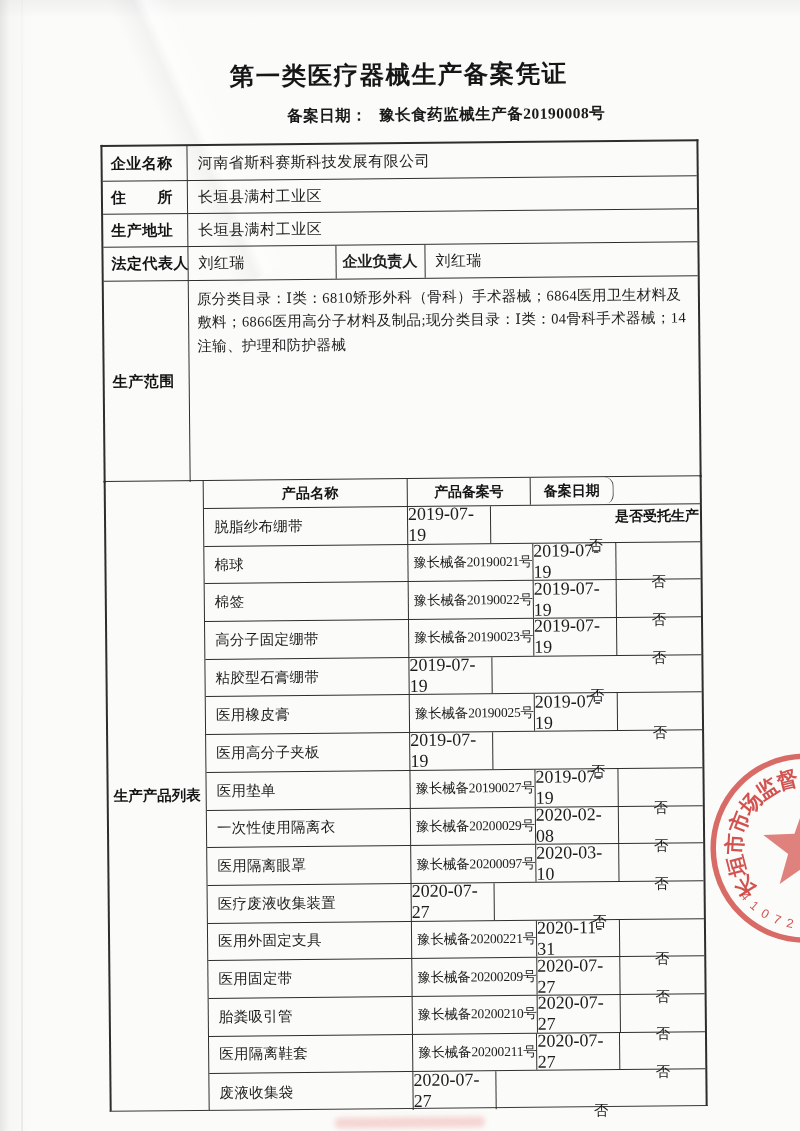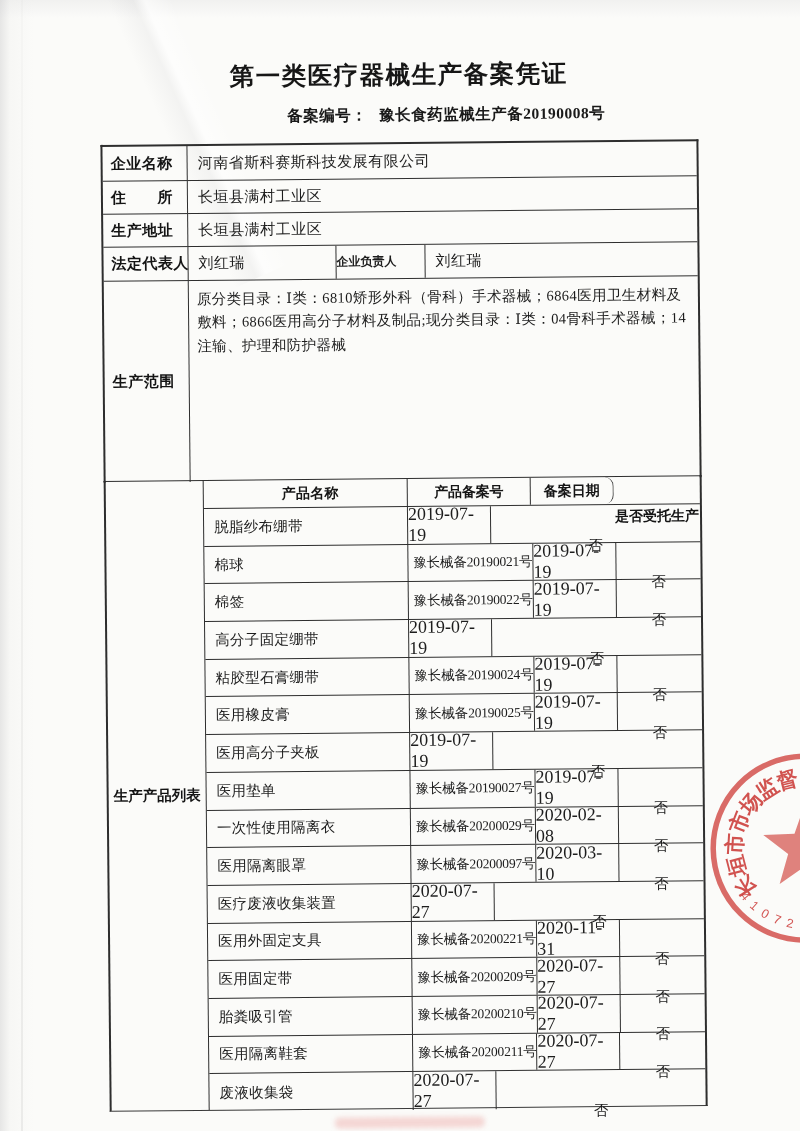--- a/index.html
+++ b/index.html
@@ -58,22 +58,22 @@
     letter-spacing: 0.5px; white-space: nowrap;
   }
   .ival {
     flex: 1; display: flex; align-items: center; padding-left: 10px;
     font-size: 15px; letter-spacing: 0.5px;
   }
   .r1 { height: 35px; } .r2 { height: 33px; } .r3 { height: 33px; } .r4 { height: 34px; }
   .iv1 { flex: 0 0 148px; border-right: 1.5px solid #2e2e2e; }
   .ilabel2 {
     width: 89px; flex: 0 0 89px; border-right: 1.5px solid #2e2e2e;
-    display: flex; align-items: center; padding-left: 0;
-    font-weight: 700; font-size: 12px; white-space: nowrap; letter-spacing: 0;
+    display: flex; align-items: center; padding-left: 6px;
+    font-weight: 700; font-size: 15px; white-space: nowrap; letter-spacing: 0;
   }
   .r-scope { height: 201px; }
   .scope-label { align-items: center; }
   .scope-val {
     display: block; padding: 7px 9px 0 8px;
     font-size: 14.5px; line-height: 1.62; letter-spacing: 0.4px;
     text-align: left;
   }
 
   
@@ -130,21 +130,21 @@
 
 <div class="paper">
   <div class="crease"></div>
   <div class="edge-line"></div>
 
   <div class="doc">
 
     <div class="doc-title">第一类医疗器械生产备案凭证</div>
 
     <div class="record-line">
-      <span class="record-label">备案编号：</span><span class="record-value">豫长食药监械生产备20190008号</span>
+      <span class="record-label">备案日期：</span><span class="record-value">豫长食药监械生产备20190008号</span>
     </div>
 
     <div class="info-table">
       <div class="irow r1">
         <div class="ilabel">企业名称</div>
         <div class="ival">河南省斯科赛斯科技发展有限公司</div>
       </div>
       <div class="irow r2">
         <div class="ilabel">住　　所</div>
         <div class="ival">长垣县满村工业区</div>
@@ -191,27 +191,27 @@
 
             <div class="prow">
               <div class="c-name">棉签</div>
               <div class="c-no">豫长械备20190022号</div>
               <div class="c-date">2019-07-19</div>
               <div class="c-ent">否</div>
             </div>
 
             <div class="prow">
               <div class="c-name">高分子固定绷带</div>
+              <div class="c-no">豫长械备20190023号</div>
               <div class="c-date">2019-07-19</div>
               <div class="c-ent">否</div>
             </div>
 
             <div class="prow">
               <div class="c-name">粘胶型石膏绷带</div>
-              <div class="c-no">豫长械备20190024号</div>
               <div class="c-date">2019-07-19</div>
               <div class="c-ent">否</div>
             </div>
 
             <div class="prow">
               <div class="c-name">医用橡皮膏</div>
               <div class="c-no">豫长械备20190025号</div>
               <div class="c-date">2019-07-19</div>
               <div class="c-ent">否</div>
             </div>

